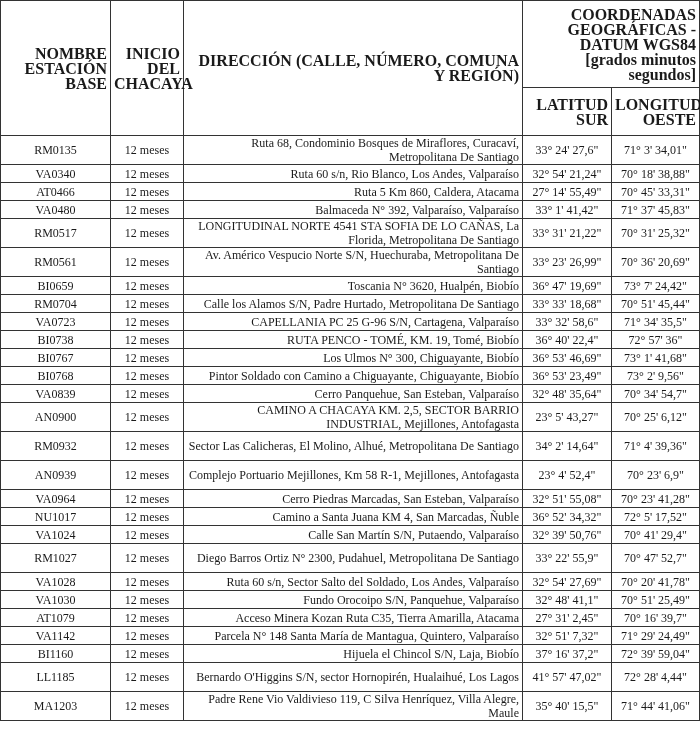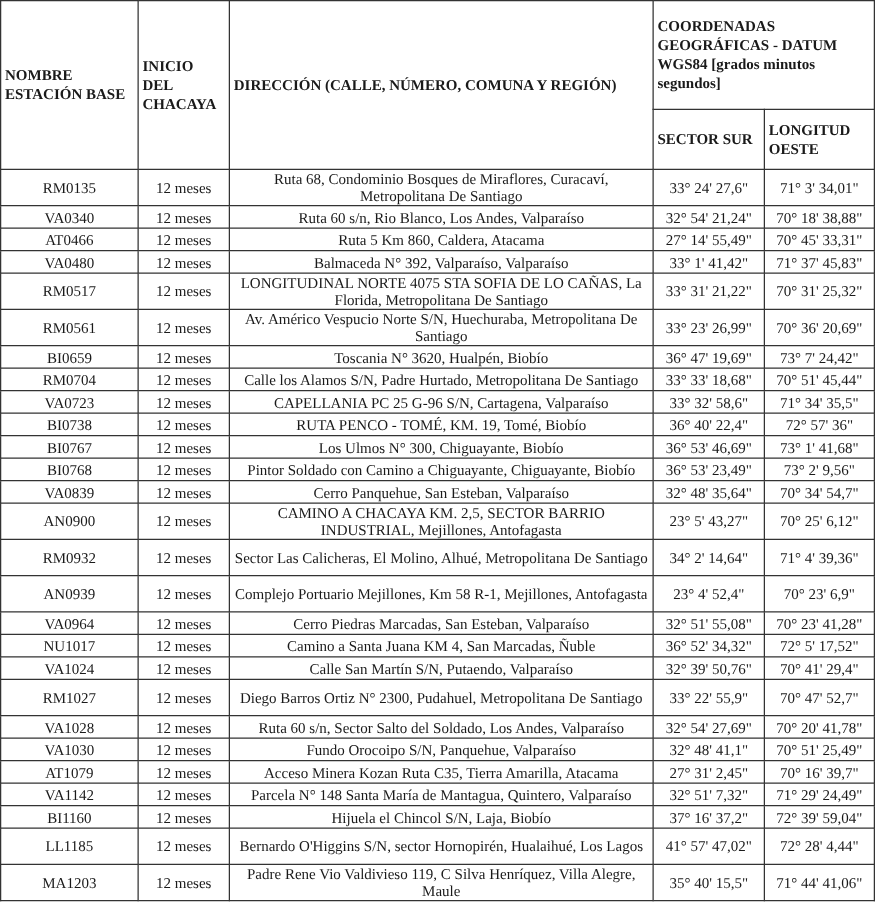--- a/index.html
+++ b/index.html
@@ -1,21 +1,21 @@
 <!DOCTYPE html>
 <html><head>
 <meta charset="utf-8">
 <style>
   html, body { margin:0; padding:0; background:#fff; }
   body { width:700px; height:736px; overflow:hidden; font-family:"Liberation Serif", "DejaVu Serif", serif; color:#1a1a1a; }
   table { border-collapse:collapse; width:699px; table-layout:fixed; margin:0; }
   td, th { border:1.5px solid #333; padding:0 3px; font-size:12px; line-height:14px; }
-  th { font-weight:bold; text-align:left; vertical-align:middle; font-size:12px; line-height:15px; }
+  th { font-weight:bold; text-align:right; vertical-align:middle; font-size:16px; line-height:15px; }
   td.c { text-align:center; }
-  td.l { text-align:center; }
+  td.l { text-align:right; }
   tr.r1 td { height:17px; }
   tr.r2 td { height:28px; }
   .hdr-top { height:87px; }
   .hdr-sub { height:48px; }
 </style>
 </head>
 <body>
 
 <table>
   <colgroup>
@@ -26,21 +26,21 @@
       <col style="width:88px">
   </colgroup>
   <thead>
     <tr class="hdr-top">
       <th rowspan="2">NOMBRE ESTACIÓN BASE</th>
       <th rowspan="2">INICIO DEL CHACAYA</th>
       <th rowspan="2">DIRECCIÓN (CALLE, NÚMERO, COMUNA Y REGIÓN)</th>
       <th colspan="2">COORDENADAS GEOGRÁFICAS - DATUM WGS84 [grados minutos segundos]</th>
     </tr>
     <tr class="hdr-sub">
-      <th>SECTOR SUR</th>
+      <th>LATITUD SUR</th>
       <th>LONGITUD OESTE</th>
     </tr>
   </thead>
   <tbody id="tbody">
       <tr class="r2">
         <td class="c">RM0135</td>
         <td class="c">12 meses</td>
         <td class="l">Ruta 68, Condominio Bosques de Miraflores, Curacaví, Metropolitana De Santiago</td>
         <td class="c">33° 24' 27,6"</td>
         <td class="c">71° 3' 34,01"</td>
@@ -62,21 +62,21 @@
       <tr class="r1">
         <td class="c">VA0480</td>
         <td class="c">12 meses</td>
         <td class="l">Balmaceda N° 392, Valparaíso, Valparaíso</td>
         <td class="c">33° 1' 41,42"</td>
         <td class="c">71° 37' 45,83"</td>
       </tr>
       <tr class="r2">
         <td class="c">RM0517</td>
         <td class="c">12 meses</td>
-        <td class="l">LONGITUDINAL NORTE 4075 STA SOFIA DE LO CAÑAS, La Florida, Metropolitana De Santiago</td>
+        <td class="l">LONGITUDINAL NORTE 4541 STA SOFIA DE LO CAÑAS, La Florida, Metropolitana De Santiago</td>
         <td class="c">33° 31' 21,22"</td>
         <td class="c">70° 31' 25,32"</td>
       </tr>
       <tr class="r2">
         <td class="c">RM0561</td>
         <td class="c">12 meses</td>
         <td class="l">Av. Américo Vespucio Norte S/N, Huechuraba, Metropolitana De Santiago</td>
         <td class="c">33° 23' 26,99"</td>
         <td class="c">70° 36' 20,69"</td>
       </tr>

